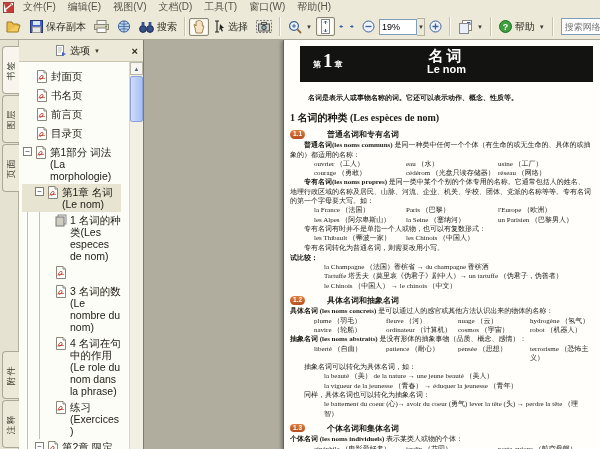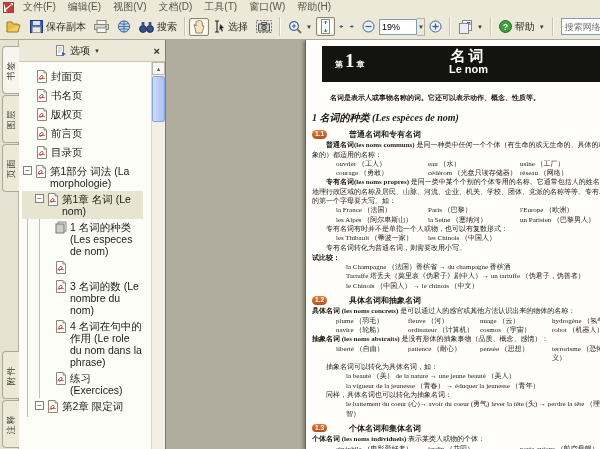--- a/index.html
+++ b/index.html
@@ -30,21 +30,21 @@
   #tabstrip{width:19px;background:#e5e2d1;border-right:1px solid #b4b1a0;display:flex;
             flex-direction:column;padding-top:5px;box-sizing:border-box;flex:0 0 auto;}
   .vtab{height:46px;width:16px;margin:1px 0 1px 2px;background:#ece9d8;border:1px solid #aca899;
         border-right:none;border-radius:4px 0 0 4px;display:flex;align-items:center;
         justify-content:center;overflow:visible;}
   .vtab.active{background:#f8f6ec;}
   .vtab span{display:block;transform:rotate(-90deg);font-size:9px;white-space:nowrap;
              letter-spacing:1px;color:#3c3c30;}
   .tab-spacer{flex:1;}
   
-  #panel{width:147px;background:#f7f5ea;border-right:1px solid #7d7c6d;display:flex;
+  #panel{width:125px;background:#f7f5ea;border-right:1px solid #7d7c6d;display:flex;
          flex-direction:column;flex:0 0 auto;box-sizing:border-box;}
   #panel-header{height:21px;display:flex;align-items:center;gap:3px;background:#ece9d8;
                 border-bottom:1px solid #c9c6b2;font-size:10px;padding:0 5px 0 36px;flex:0 0 auto;}
   #panel-header .close{margin-left:auto;font-weight:bold;font-size:11px;color:#2c2c22;line-height:10px;}
   #panel-body{flex:1;display:flex;overflow:hidden;background:#fdfdf7;}
   #bm-list{flex:1;padding:6px 8px 0 3px;overflow:hidden;font-size:10.5px;line-height:12px;}
   .bm{display:flex;align-items:flex-start;gap:3px;padding:2px 0;}
   .bm .box{width:9px;height:9px;border:1px solid #808074;background:#fff;flex:0 0 auto;
            font-size:8px;line-height:7px;text-align:center;color:#30302a;margin-top:1px;box-sizing:border-box;}
   .bm .ic{flex:0 0 auto;margin-top:0;}
@@ -68,21 +68,21 @@
         border-left:1px solid #63625a;box-shadow:-2px 1px 3px rgba(40,40,30,.35);
         font-family:"Liberation Serif","DejaVu Serif",serif;overflow:hidden;box-sizing:border-box;}
   #banner{margin:6px 8px 0 16px;height:36px;background:#131312;color:#fff;position:relative;}
   #chap{position:absolute;left:13px;top:6px;display:flex;align-items:baseline;gap:2px;}
   #chap .small{font-size:8px;font-weight:bold;}
   #chap .big{font-size:19px;font-weight:bold;line-height:18px;}
   #banner-titles{text-align:center;padding-top:3px;}
   #doc-title{font-size:15px;font-weight:bold;letter-spacing:3px;line-height:14px;}
   #doc-subtitle{font-size:11px;font-weight:bold;font-family:"Liberation Sans",sans-serif;line-height:13px;}
   #intro{margin:12px 10px 0 8px;font-size:7px;line-height:9px;text-indent:16px;font-weight:600;}
-  #sec-head{margin:8px 8px 0 6px;font-size:10px;font-weight:bold;font-style:italic;}
+  #sec-head{margin:8px 8px 0 6px;font-size:10px;font-weight:bold;}
   #blocks{margin:5px 10px 0 6px;font-size:7px;line-height:9.3px;}
   .sub{display:flex;align-items:flex-start;gap:22px;margin:5px 0 2px 0;}
   .badge{background:linear-gradient(#e2803d,#b74d1d);color:#fff;font-weight:bold;font-size:6.5px;
          padding:0 3px;border-radius:5px;line-height:8.5px;font-family:"Liberation Sans",sans-serif;}
   .subt{font-weight:bold;font-size:8px;}
   .para{margin:0;}
   .para.ind{text-indent:14px;}
   .para b{font-weight:bold;}
   .ex{display:flex;padding-left:24px;}
   .ex span{width:92px;flex:0 0 auto;}
@@ -266,28 +266,20 @@
                 </svg></span>
               <span class="txt">封面页</span>
             </div>
             <div class="bm l0">
               <span class="ic"><svg width="12" height="13" viewBox="0 0 12 13">
                   <path d="M1.5 .5 H8 L10.5 3 V12.5 H1.5 Z" fill="#fff" stroke="#8a8878"></path>
                   <path d="M8 .5 L8 3 L10.5 3" fill="#e0ddd0" stroke="#8a8878"></path>
                   <path d="M3 9.5 C3.5 7 5 5 6.5 5.5 C8 6 6 9 4 9 C6.5 8.6 8 7.5 8.7 8.6" stroke="#c23b2e" fill="none" stroke-width="1"></path>
                 </svg></span>
               <span class="txt">书名页</span>
-            </div>
-            <div class="bm l0">
-              <span class="ic"><svg width="12" height="13" viewBox="0 0 12 13">
-                  <path d="M1.5 .5 H8 L10.5 3 V12.5 H1.5 Z" fill="#fff" stroke="#8a8878"></path>
-                  <path d="M8 .5 L8 3 L10.5 3" fill="#e0ddd0" stroke="#8a8878"></path>
-                  <path d="M3 9.5 C3.5 7 5 5 6.5 5.5 C8 6 6 9 4 9 C6.5 8.6 8 7.5 8.7 8.6" stroke="#c23b2e" fill="none" stroke-width="1"></path>
-                </svg></span>
-              <span class="txt">版权页</span>
             </div>
             <div class="bm l0">
               <span class="ic"><svg width="12" height="13" viewBox="0 0 12 13">
                   <path d="M1.5 .5 H8 L10.5 3 V12.5 H1.5 Z" fill="#fff" stroke="#8a8878"></path>
                   <path d="M8 .5 L8 3 L10.5 3" fill="#e0ddd0" stroke="#8a8878"></path>
                   <path d="M3 9.5 C3.5 7 5 5 6.5 5.5 C8 6 6 9 4 9 C6.5 8.6 8 7.5 8.7 8.6" stroke="#c23b2e" fill="none" stroke-width="1"></path>
                 </svg></span>
               <span class="txt">前言页</span>
             </div>
             <div class="bm l0">

